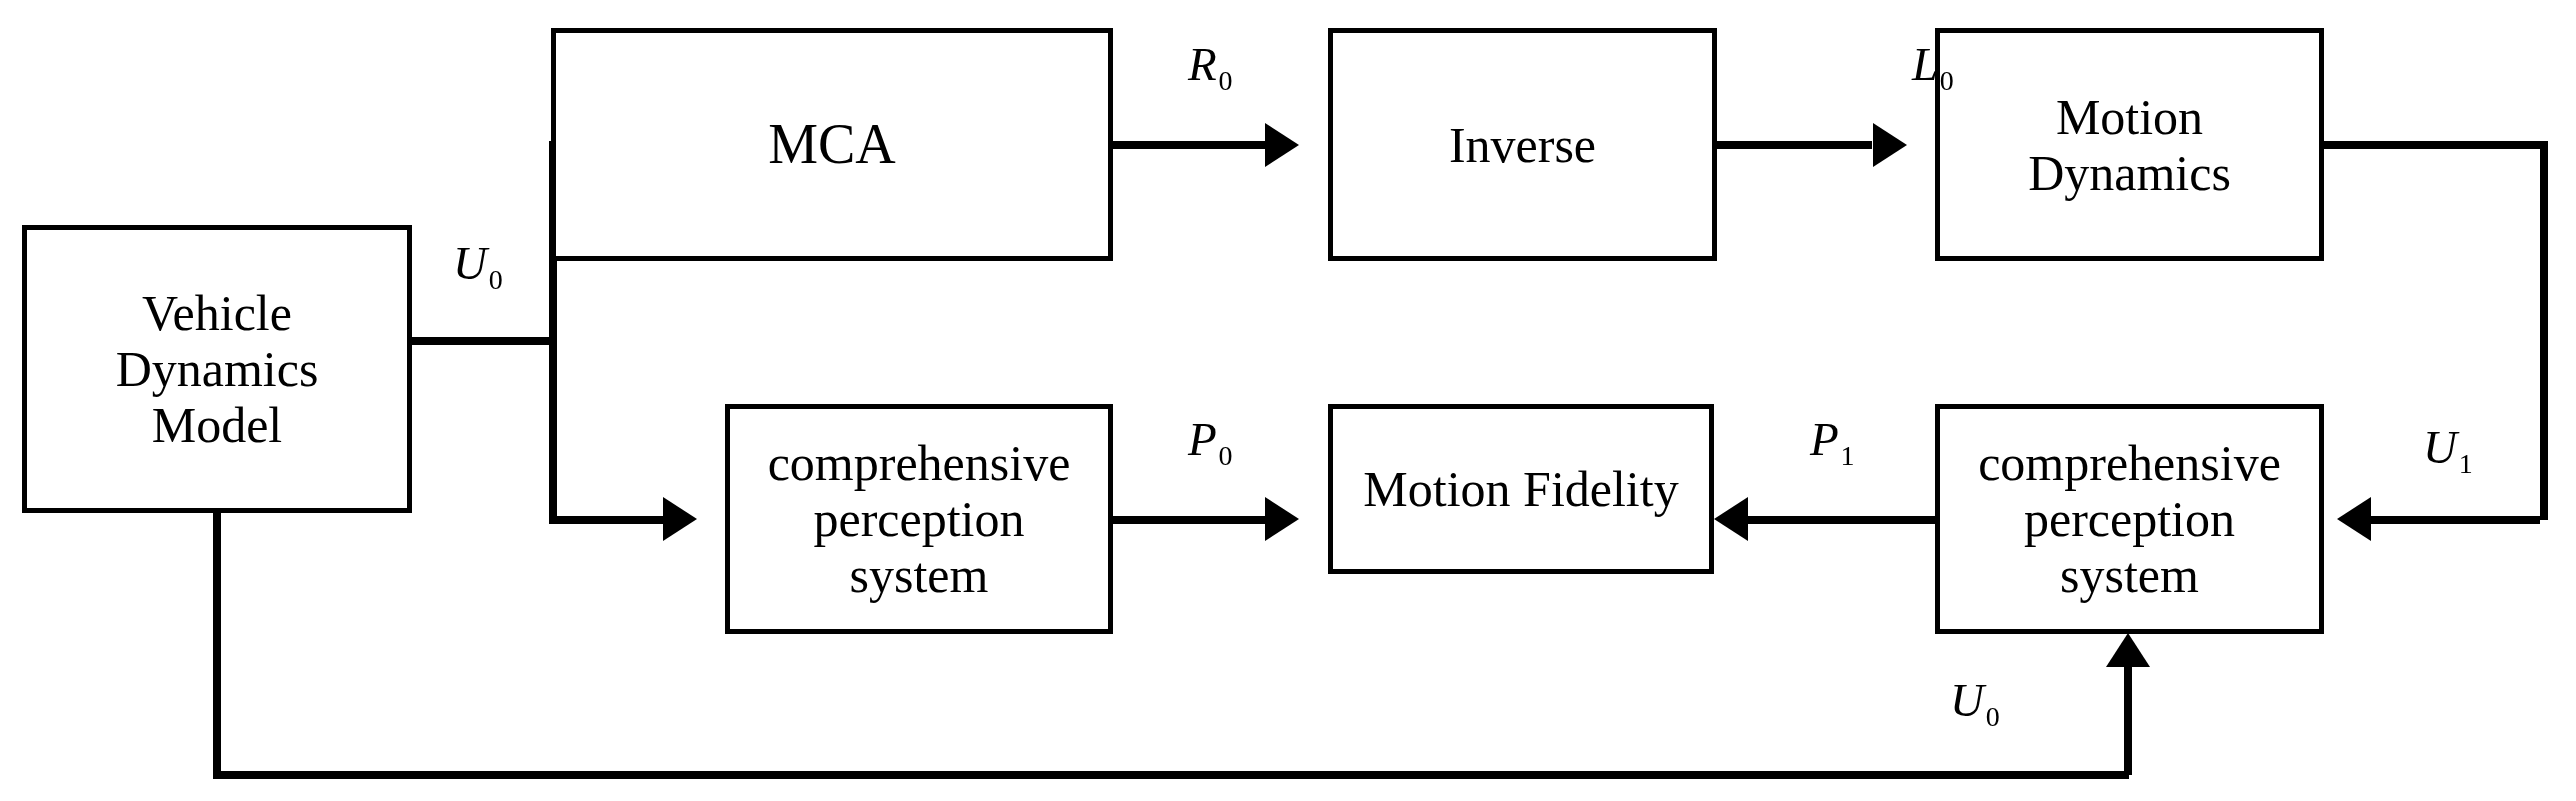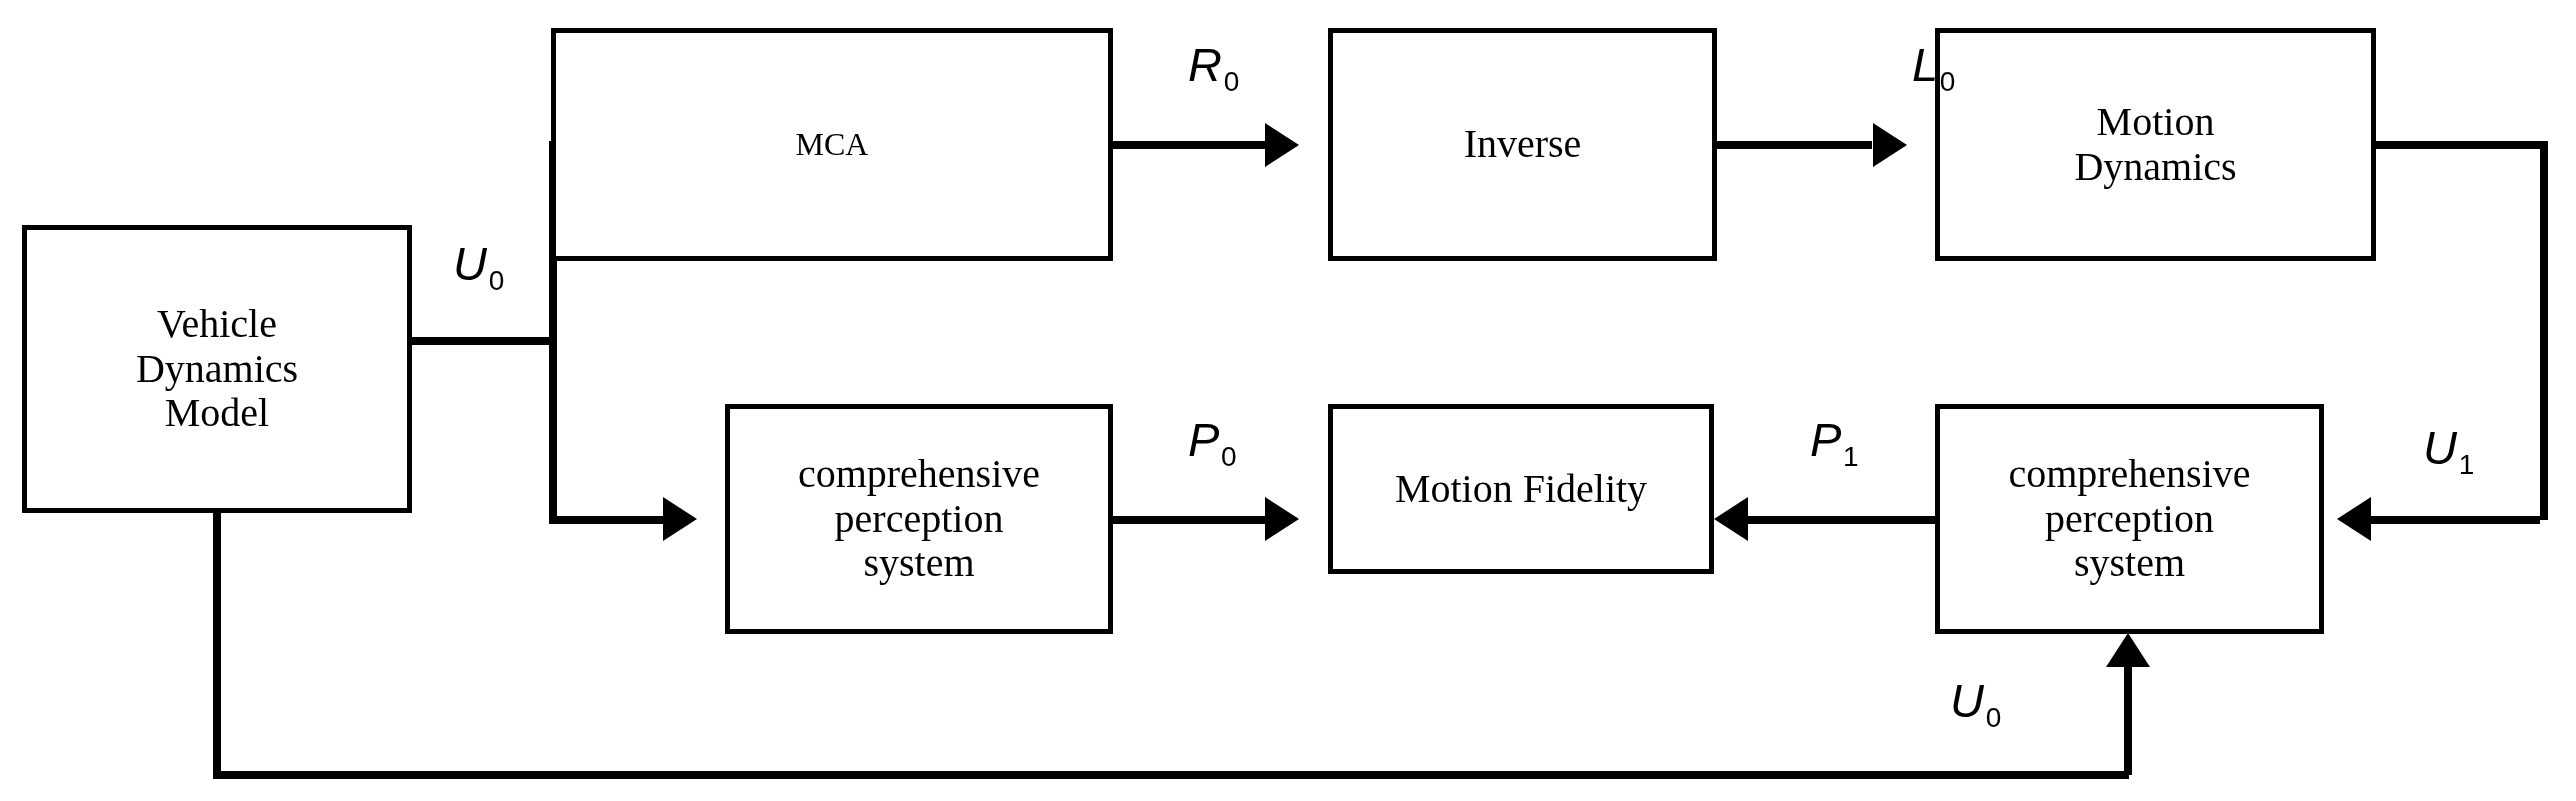--- a/index.html
+++ b/index.html
@@ -20,22 +20,22 @@
     display:flex;
     flex-direction:column;
     align-items:center;
     justify-content:center;
     text-align:center;
     color:#000000;
     line-height:1.12;
     z-index:3;
   }
   .box .ln{display:block;white-space:nowrap;}
-  .b-big{font-size:32px;}
-  .b-mid{font-size:40px;}
+  .b-big{font-size:56px;}
+  .b-mid{font-size:50px;}
   .seg{position:absolute;background:#000000;z-index:1;}
   .h{height:7.6px;}
   .v{width:7.6px;}
   .arrow{position:absolute;width:0;height:0;z-index:2;}
   .ar-r{
     border-top:22px solid transparent;
     border-bottom:22px solid transparent;
     border-left:34px solid #000000;
   }
   .ar-l{
@@ -48,21 +48,21 @@
     border-right:22px solid transparent;
     border-bottom:34px solid #000000;
   }
   .sig{
     position:absolute;
     color:#000000;
     font-style:italic;
     font-size:47px;
     white-space:nowrap;
     z-index:4;
-    font-family:Liberation Sans, sans-serif;
+    font-family:Liberation Serif, serif;
   }
   .sig sub{
     font-style:normal;
     font-size:28px;
     vertical-align:baseline;
     position:relative;
     top:10px;
     left:1.7px;
   }
 </style>
@@ -110,21 +110,21 @@
   </div>
 
   <div class="box b-big" style="left:551px; top:28px; width:562px; height:233px;">
     <span class="ln">MCA</span>
   </div>
 
   <div class="box b-mid" style="left:1328px; top:28px; width:389px; height:233px;">
     <span class="ln">Inverse</span>
   </div>
 
-  <div class="box b-mid" style="left:1935px; top:28px; width:441px; height:233px;">
+  <div class="box b-mid" style="left:1935px; top:28px; width:389px; height:233px;">
     <span class="ln">Motion</span>
     <span class="ln">Dynamics</span>
   </div>
 
   <div class="box b-mid" style="left:725px; top:404px; width:388px; height:230px;">
     <span class="ln">comprehensive</span>
     <span class="ln">perception</span>
     <span class="ln">system</span>
   </div>
 

